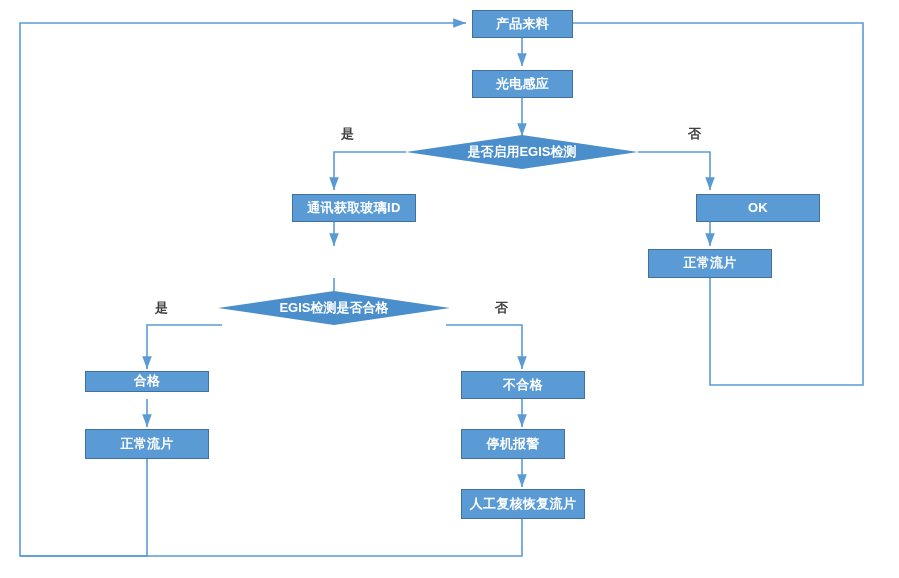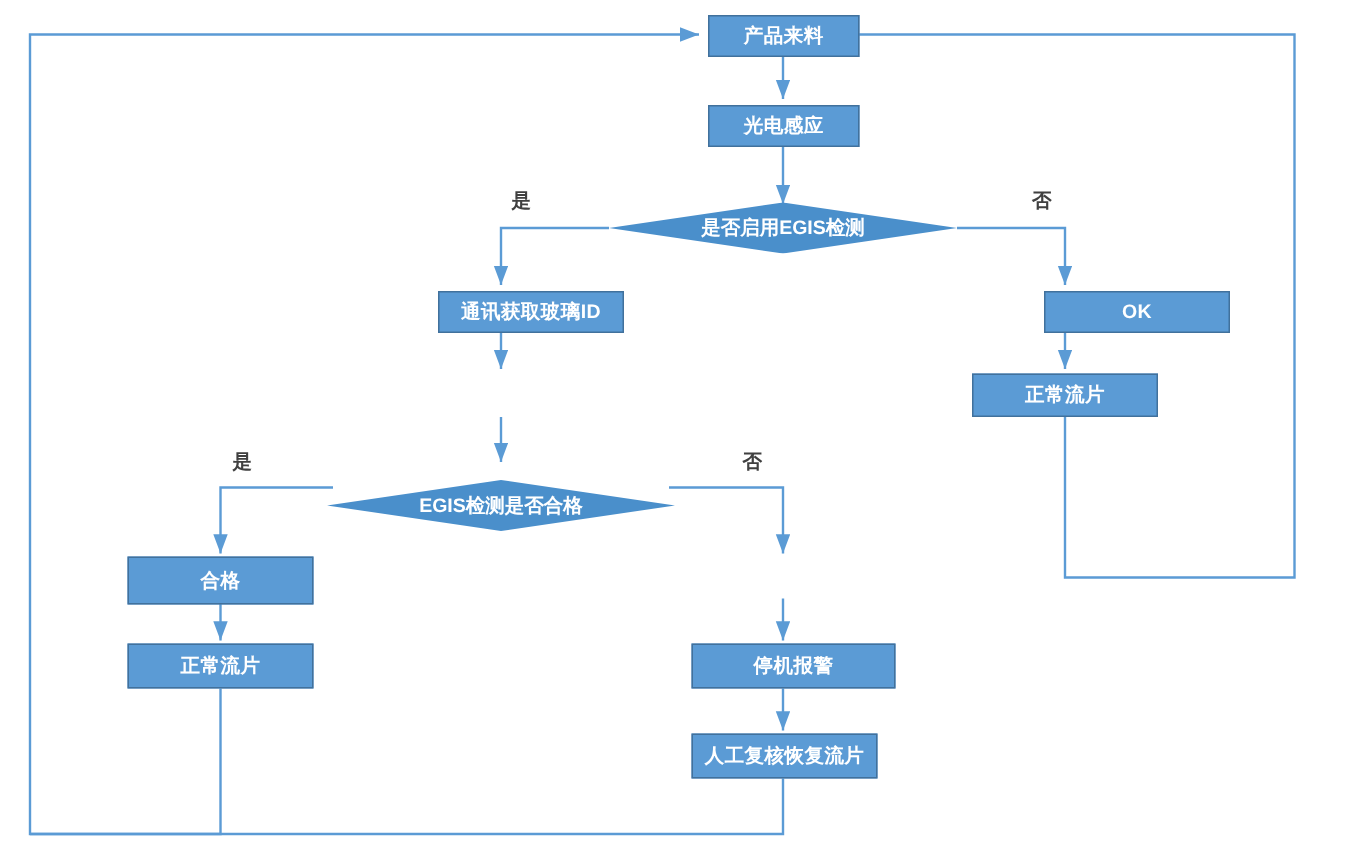--- a/index.html
+++ b/index.html
@@ -80,45 +80,48 @@
 
 
   <div class="node box" style="left:648px;top:194px;width:124px;height:28px;margin-left:48px;">
     <span>OK</span>
   </div>
 
   <div class="node box" style="left:648px;top:249px;width:124px;height:29px;">
     <span>正常流片</span>
   </div>
 
-  <div class="node box" style="left:85px;top:371px;width:124px;height:32px;">
+  <div class="node box" style="left:85px;top:371px;width:124px;height:21px;">
     <span>合格</span>
   </div>
 
   <div class="node box" style="left:85px;top:429px;width:124px;height:30px;">
     <span>正常流片</span>
   </div>
 
+  <div class="node box" style="left:461px;top:371px;width:124px;height:28px;">
+    <span>不合格</span>
+  </div>
 
-  <div class="node box" style="left:461px;top:429px;width:136px;height:30px;">
+  <div class="node box" style="left:461px;top:429px;width:104px;height:30px;">
     <span>停机报警</span>
   </div>
 
   <div class="node box" style="left:461px;top:489px;width:124px;height:30px;">
     <span>人工复核恢复流片</span>
   </div>
 
   <div class="diamond-wrap" style="left:406px;top:135px;width:232px;height:34px;text-align:center;">
     <svg width="232" height="34" viewBox="0 0 232 34" xmlns="http://www.w3.org/2000/svg">
       <polygon points="116,0 232,17 116,34 0,17" fill="#4A8FCB"></polygon>
     </svg>
     <div class="diamond-label">是否启用EGIS检测</div>
   </div>
 
-  <div class="diamond-wrap" style="left:218px;top:320px;width:232px;height:34px;">
+  <div class="diamond-wrap" style="left:218px;top:291px;width:232px;height:34px;">
     <svg width="232" height="34" viewBox="0 0 232 34" xmlns="http://www.w3.org/2000/svg">
       <polygon points="116,0 232,17 116,34 0,17" fill="#4A8FCB"></polygon>
     </svg>
     <div class="diamond-label">EGIS检测是否合格</div>
   </div>
 
   <div class="edge-label" style="left:341px;top:125px;">是</div>
   <div class="edge-label" style="left:688px;top:125px;">否</div>
   <div class="edge-label" style="left:155px;top:299px;">是</div>
   <div class="edge-label" style="left:495px;top:299px;">否</div>

